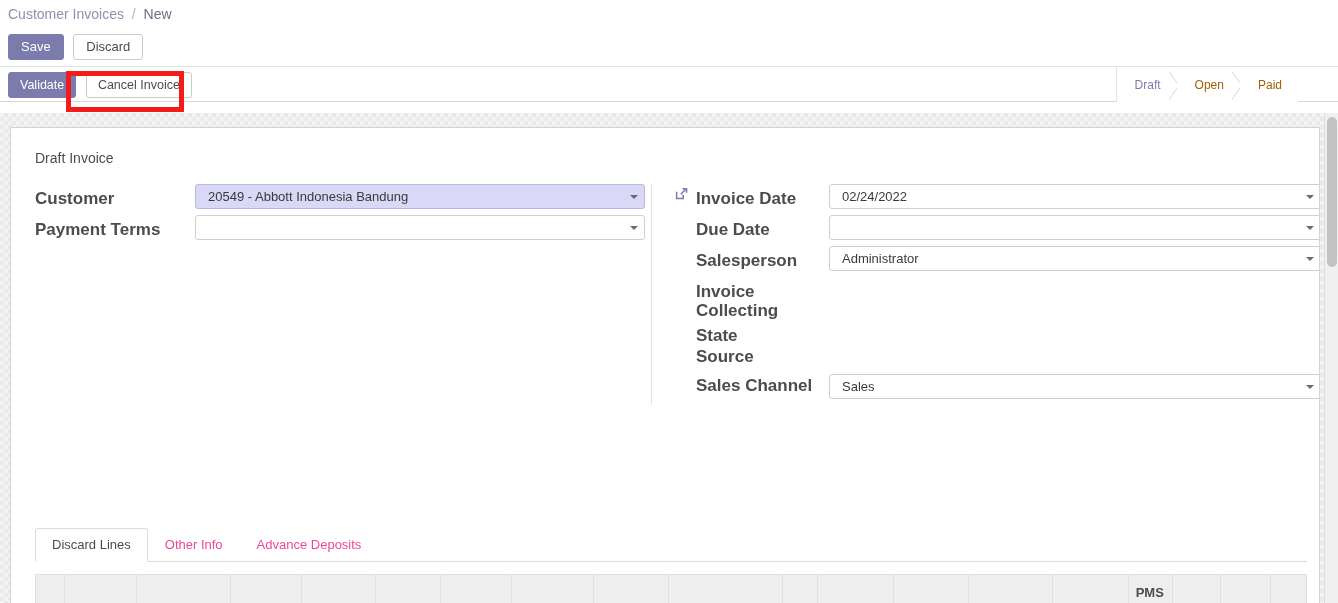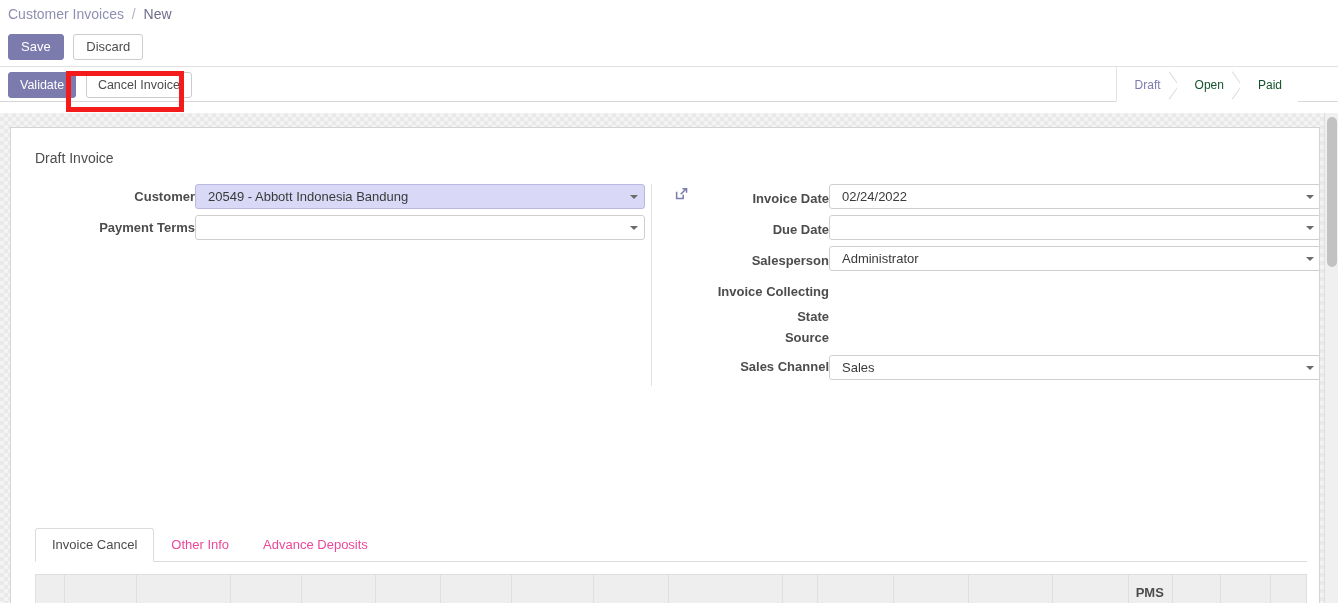--- a/index.html
+++ b/index.html
@@ -62,21 +62,21 @@
   }
   .status-step {
     position: relative;
     display: flex; align-items: center;
     padding: 0 16px 0 18px;
     font-size: 12px;
     color: #7c7bad;
     background: #fff;
     cursor: pointer;
   }
-  .status-step.inactive { color: #14532d; }
+  .status-step.inactive { color: #a16207; }
   .status-step:not(:last-child)::after {
     content: "";
     position: absolute;
     right: -1px; top: 50%;
     width: 16px; height: 16px;
     margin-top: -8px;
     border-top: 1px solid #dcdcdc;
     border-right: 1px solid #dcdcdc;
     transform: rotate(45deg) skew(10deg,10deg);
     background: transparent;
@@ -110,23 +110,22 @@
     position: relative;
     margin: 18px 0 0 0;
     padding: 0 16px 0 24px;
     height: 190px;
   }
   .col-left { position: absolute; left: 24px; top: 0; width: 610px; }
   .col-right { position: absolute; left: 640px; top: 0; width: 670px;
                border-left: 1px solid #e3e3e3; padding-left: 22px; }
   .frow { display: flex; align-items: flex-start; margin-bottom: 6px; }
   .flabel {
-    font-size: 13px; font-weight: bold; color: #4c4c4c;
+    font-size: 17px; font-weight: bold; color: #4c4c4c;
     padding-top: 5px;
-    text-align: right;
   }
   .col-left .flabel { width: 160px; }
   .col-right .flabel { width: 155px; line-height: 19px; }
   .fctrl { flex: 1; position: relative; }
   .inputbox {
     height: 25px;
     border: 1px solid #cfcfcf;
     border-radius: 3px;
     background: #fff;
     font-size: 13px;
@@ -315,21 +314,21 @@
             <span class="caret"></span>
 
           </div>
         </div>
 
       </div>
     </div>
 
     <div class="notebook">
       <div class="tabs">
-        <div class="tab active">Invoice Cancel</div>
+        <div class="tab active">Discard Lines</div>
         <div class="tab">Other Info</div>
         <div class="tab">Advance Deposits</div>
       </div>
 
       <table class="lines">
         <colgroup>
           <col style="width:28px">
             <col style="width:68px">
             <col style="width:90px">
             <col style="width:68px">

